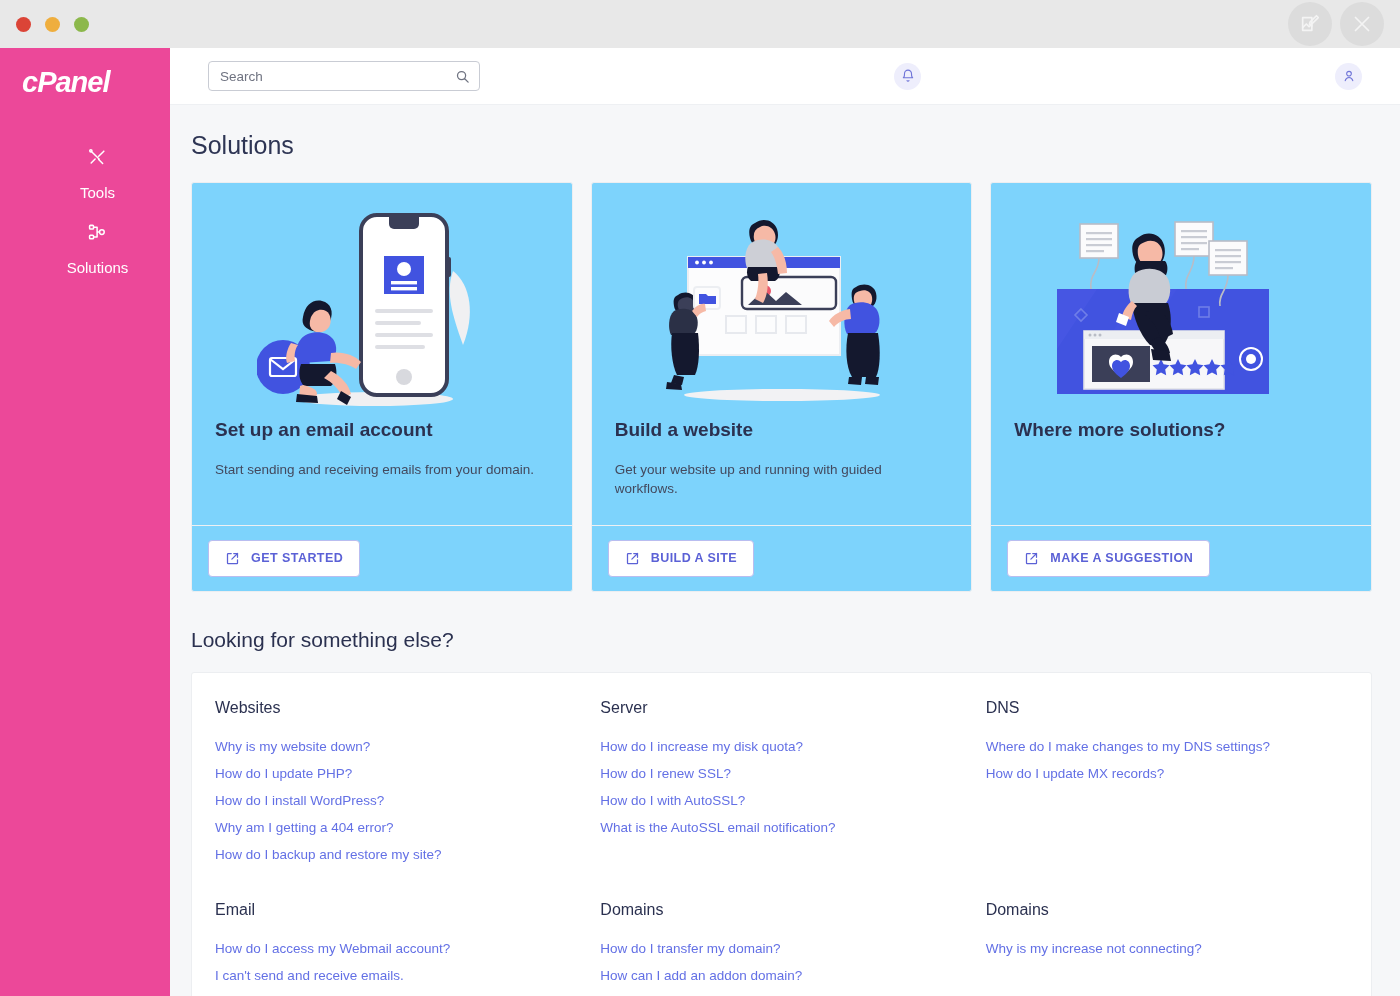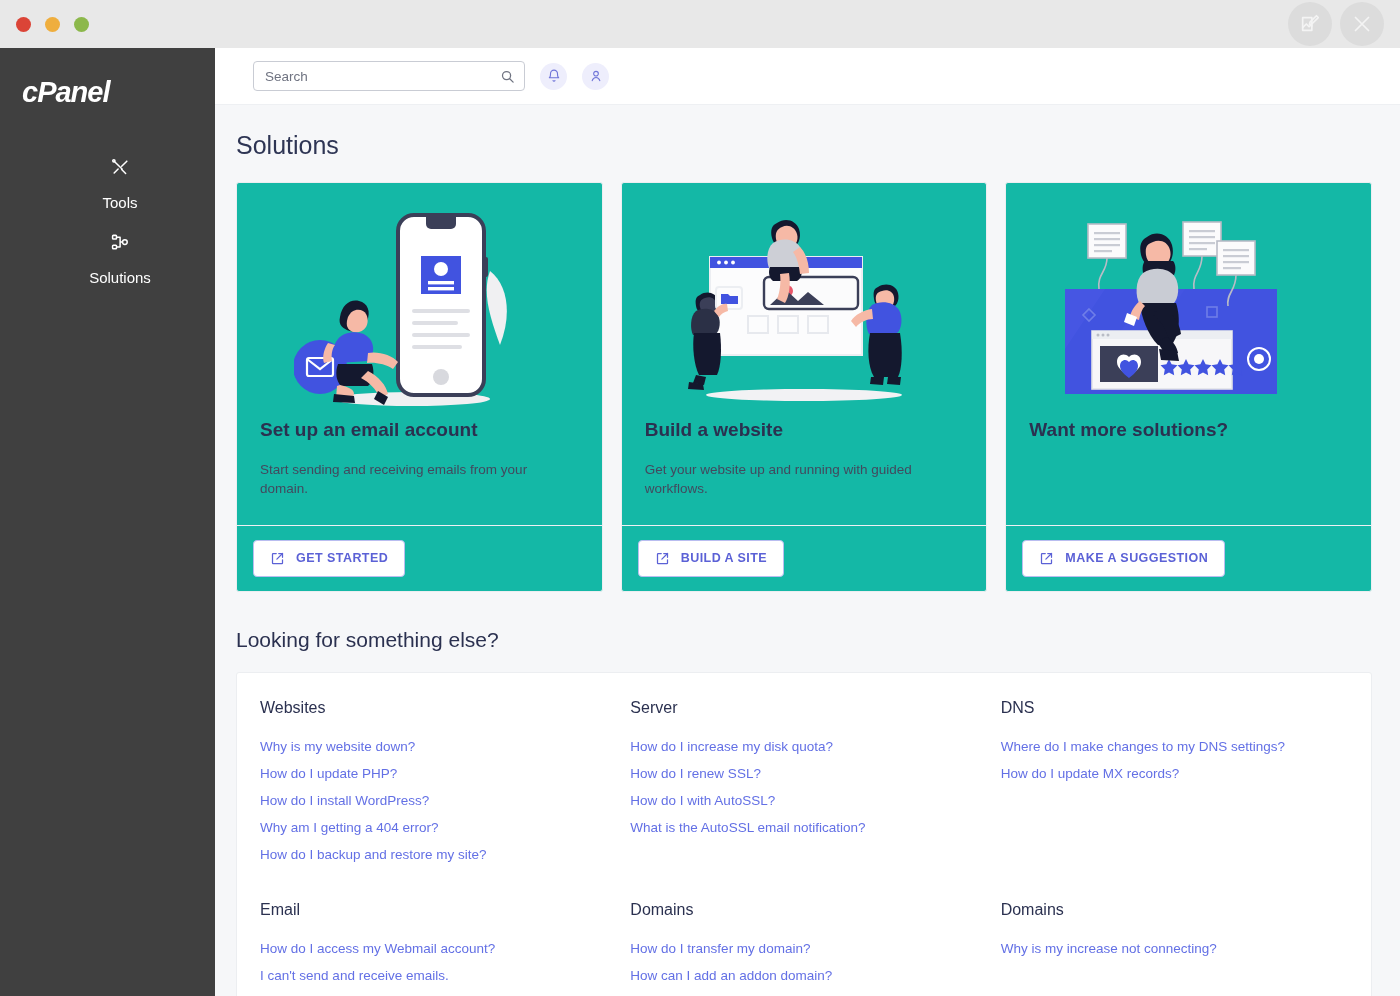--- a/index.html
+++ b/index.html
@@ -25,39 +25,39 @@
     width: 44px; height: 44px; border-radius: 50%; background: #dcdcdc;
     display: flex; align-items: center; justify-content: center; color: #f1f1f1;
   }
   .tb-btn svg { display: block; }
 
   
   .shell { display: flex; height: 948px; }
 
   
   .sidebar {
-    width: 215px; background: #404040; flex: none;
-    padding-top: 10px; color: #fff;
+    width: 170px; background: #ec4899; flex: none;
+    padding-top: 0; color: #fff;
   }
   .logo {
     font-size: 29px; font-weight: 700; font-style: italic; letter-spacing: -1px;
     color: #fff; padding: 18px 0 0 22px; user-select: none;
   }
   .nav { margin-top: 38px; }
   .nav-item {
     display: flex; align-items: center; gap: 17px;
     padding: 11px 0 11px 25px; color: #ffffff; font-size: 15px; flex-direction: column;
   }
   .nav-item .nico { width: 19px; height: 19px; flex: none; display:block; }
 
   
   .main { flex: 1; display: flex; flex-direction: column; background: #f6f7f9; min-width: 0; }
   .topbar {
     height: 57px; background: #fff; display: flex; align-items: center;
-    justify-content: flex-start; padding: 0 38px; flex: none;
+    justify-content: space-between; padding: 0 38px; flex: none;
     border-bottom: 1px solid #eef0f3;
   }
   .searchbox {
     width: 272px; height: 30px; border: 1px solid #c9ccd4; border-radius: 4px;
     display: flex; align-items: center; padding: 0 9px 0 11px; background: #fff;
   }
   .searchbox input {
     border: none; outline: none; flex: 1; font-size: 13.5px; color: #3c4257;
     font-family: "Liberation Sans", sans-serif; background: transparent;
   }
@@ -69,21 +69,21 @@
 
   .content { flex: 1; overflow: hidden; padding: 0 14px 0 0; }
   .page-title {
     font-size: 25px; color: #2e3554; font-weight: 400;
     padding: 26px 0 22px 21px;
   }
 
   
   .cards { display: flex; gap: 18px; padding: 0 14px 0 21px; }
   .card {
-    flex: 1; background: #14b8a6; border: 1px solid #eceef1; border-radius: 3px;
+    flex: 1; background: #7dd3fc; border: 1px solid #eceef1; border-radius: 3px;
     display: flex; flex-direction: column;
   }
   .card-illo {
     height: 232px; display: flex; align-items: center; justify-content: center;
     padding: 14px 10px 0;
   }
   .card-illo svg { display: block; }
   .card-body { padding: 4px 23px 26px; flex: 1; }
   .card-title { font-size: 19px; color: #2b3150; font-weight: 700; margin-bottom: 20px; }
   .card-desc { font-size: 13.5px; color: #43495e; line-height: 1.4; }
@@ -351,21 +351,21 @@
                 <path d="M84 74c11-7 26-5 32 4 5 8 4 22-2 27l-33 1c-5-8-5-25 3-32z" fill="#c9ccd4"></path>
                 <path d="M81 104h36c5 15 3 33-4 41l-14 1c-10-10-17-28-18-42z" fill="#14182e"></path>
                 <path d="M104 107c10 7 17 18 18 28l-12 6c-3-11-9-21-17-26z" fill="#14182e"></path>
                 <path d="M108 138c6 4 10 10 11 16l-13 3c-2-6-5-11-9-14z" fill="#14182e"></path>
                 <path d="M100 150l18 2 2 10-18-1z" fill="#14182e"></path>
                 <path d="M81 102c-5 4-9 10-10 16l9 3c1-6 3-11 6-14z" fill="#f6b9a6"></path>
                 <path d="M68 114l10 4-3 9-10-4z" fill="#fff"></path>
               </svg>
             </div>
             <div class="card-body">
-              <div class="card-title">Want more solutions?</div>
+              <div class="card-title">Where more solutions?</div>
             </div>
             <div class="card-foot">
               <button class="btn-outline">
                 <svg width="15" height="15" viewBox="0 0 24 24" fill="none" stroke="#5b61d6" stroke-width="2" stroke-linecap="round" stroke-linejoin="round">
                   <path d="M10 4H5a1 1 0 0 0-1 1v14a1 1 0 0 0 1 1h14a1 1 0 0 0 1-1v-5"></path>
                   <path d="M14 4h6v6"></path>
                     <path d="M20 4l-9 9"></path>
                 </svg>
                 <span>MAKE A SUGGESTION</span>
               </button>

